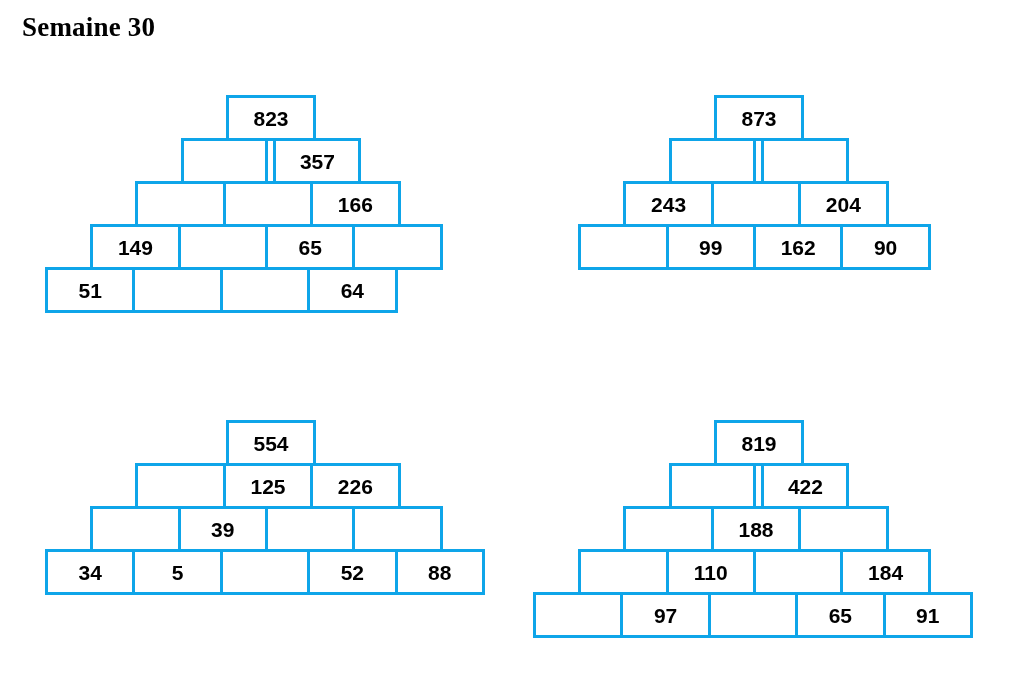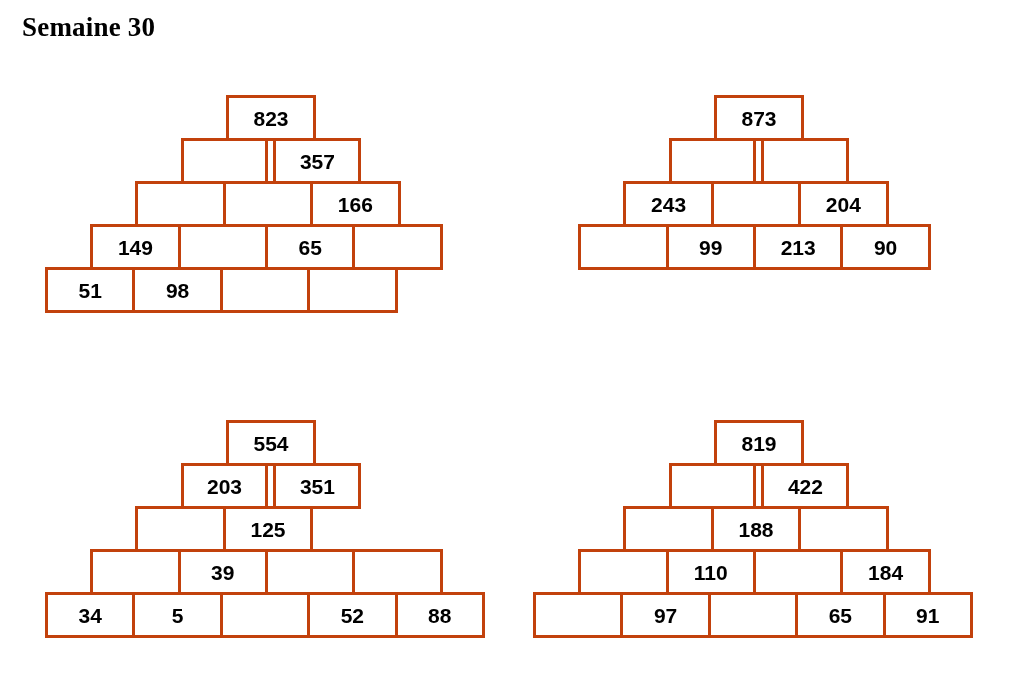--- a/index.html
+++ b/index.html
@@ -56,21 +56,21 @@
   .pyr-row.r0 { width: 90.4px;  }
   .pyr-row.r1 { width: 180.8px; }
   .pyr-row.r2 { width: 271.2px; }
   .pyr-row.r3 { width: 361.6px; }
   .pyr-row.r4 { width: 452px;   }
 
   .pyr-cell {
     width: 90.4px;
     height: 46px;
     box-sizing: border-box;
-    border: 3px solid #c2410c;
+    border: 3px solid #0ea5e9;
     margin-right: -3px;
     display: flex;
     align-items: center;
     justify-content: center;
     background: #ffffff;
     font-family: "Liberation Sans", sans-serif;
     font-weight: bold;
     font-size: 21px;
     color: #000000;
     line-height: 1;
@@ -118,56 +118,53 @@
         <div class="pyr-cell">166</div>
       </div>
       <div class="pyr-row r3">
         <div class="pyr-cell">149</div>
         <div class="pyr-cell"></div>
         <div class="pyr-cell">65</div>
         <div class="pyr-cell"></div>
       </div>
       <div class="pyr-row r4">
         <div class="pyr-cell">51</div>
-        <div class="pyr-cell">98</div>
-        <div class="pyr-cell"></div>
-        <div class="pyr-cell"></div>
+        <div class="pyr-cell"></div>
+        <div class="pyr-cell"></div>
+        <div class="pyr-cell">64</div>
       </div>
     </div>
     <div class="pyramid pos-1">
       <div class="pyr-row r0">
         <div class="pyr-cell">873</div>
       </div>
       <div class="pyr-row r1">
         <div class="pyr-cell"></div>
         <div class="pyr-cell"></div>
       </div>
       <div class="pyr-row r2">
         <div class="pyr-cell">243</div>
         <div class="pyr-cell"></div>
         <div class="pyr-cell">204</div>
       </div>
       <div class="pyr-row r3">
         <div class="pyr-cell"></div>
         <div class="pyr-cell">99</div>
-        <div class="pyr-cell">213</div>
+        <div class="pyr-cell">162</div>
         <div class="pyr-cell">90</div>
       </div>
     </div>
     <div class="pyramid pos-2">
       <div class="pyr-row r0">
         <div class="pyr-cell">554</div>
       </div>
-      <div class="pyr-row r1">
-        <div class="pyr-cell">203</div>
-        <div class="pyr-cell">351</div>
-      </div>
       <div class="pyr-row r2">
         <div class="pyr-cell"></div>
         <div class="pyr-cell">125</div>
+        <div class="pyr-cell">226</div>
       </div>
       <div class="pyr-row r3">
         <div class="pyr-cell"></div>
         <div class="pyr-cell">39</div>
         <div class="pyr-cell"></div>
         <div class="pyr-cell"></div>
       </div>
       <div class="pyr-row r4">
         <div class="pyr-cell">34</div>
         <div class="pyr-cell">5</div>

